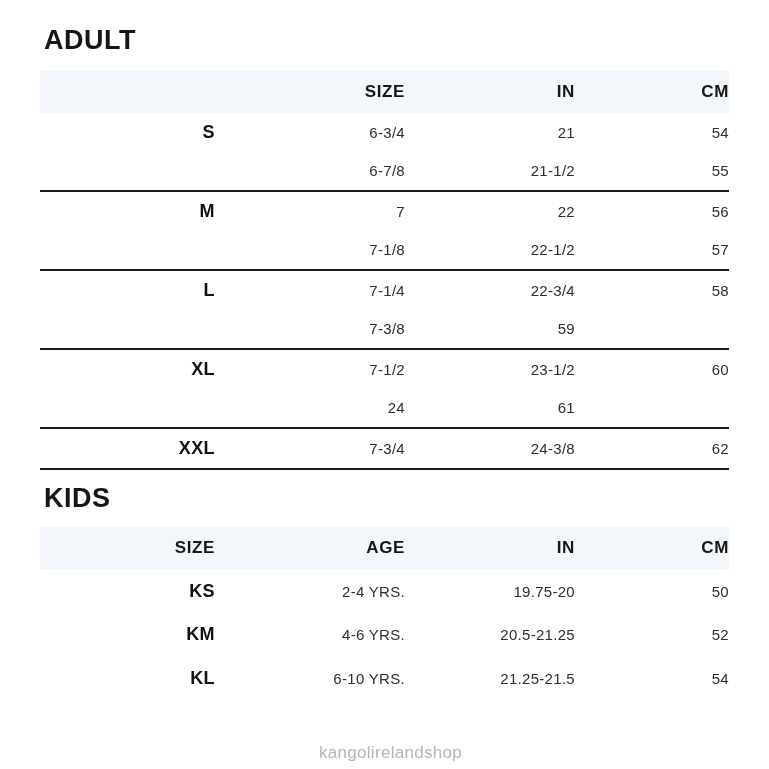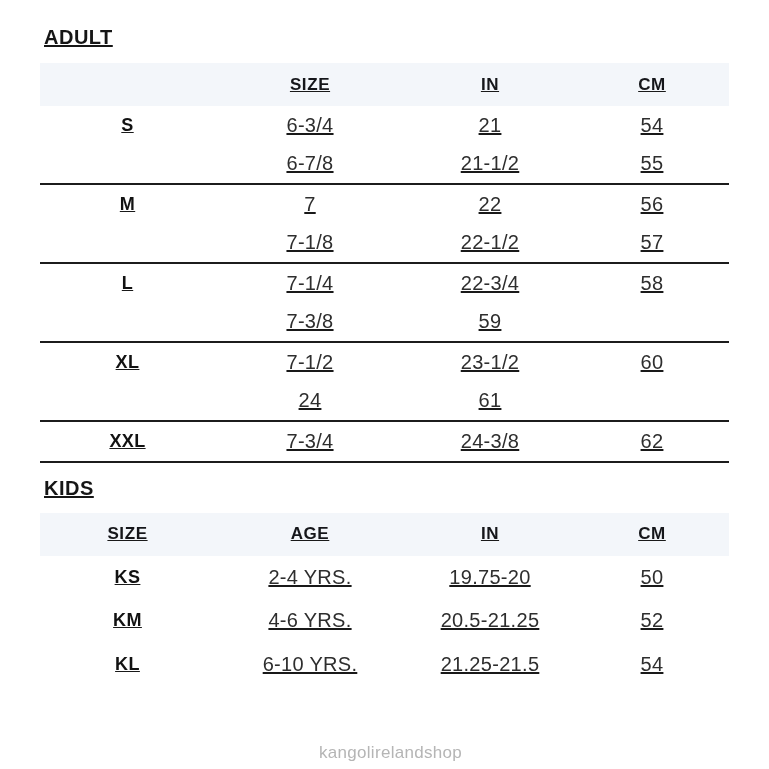--- a/index.html
+++ b/index.html
@@ -10,53 +10,51 @@
     background: #ffffff;
     font-family: "Liberation Sans", sans-serif;
     color: #191919;
     overflow: hidden;
     box-sizing: border-box;
     padding-top: 27px;
   }
   .content { margin-left: 40px; width: 689px; }
 
   .section-title {
-    font-size: 20px;
+    font-size: 27px;
     font-weight: 800;
     letter-spacing: 0.5px;
     color: #161616;
     margin: 0 0 0 4px;
     line-height: 1;
-    text-decoration: underline;
   }
   .title-adult { margin-bottom: 16px; }
   .title-kids  { margin-top: 15px; margin-bottom: 15px; }
 
   .grid-row {
     display: grid;
     grid-template-columns: 175px 190px 170px 154px;
     align-items: center;
-    text-align: center;
-    text-decoration: underline;
+    text-align: right;
   }
   .thead {
     background: #f3f6fa;
     height: 43px;
   }
   .th {
     font-weight: 700;
     font-size: 17px;
     letter-spacing: 0.6px;
     color: #15161a;
   }
   .adult-group { border-bottom: 2.5px solid #1c1c1c; }
   .adult-row { height: 38.5px; }
   .kids-row  { height: 43.5px; }
   .cell {
-    font-size: 20px;
+    font-size: 15px;
     font-weight: 400;
     letter-spacing: 0.3px;
     color: #2e2e2e;
   }
   .cell-label {
     font-size: 18px;
     font-weight: 700;
     letter-spacing: 0.4px;
     color: #121212;
   }

